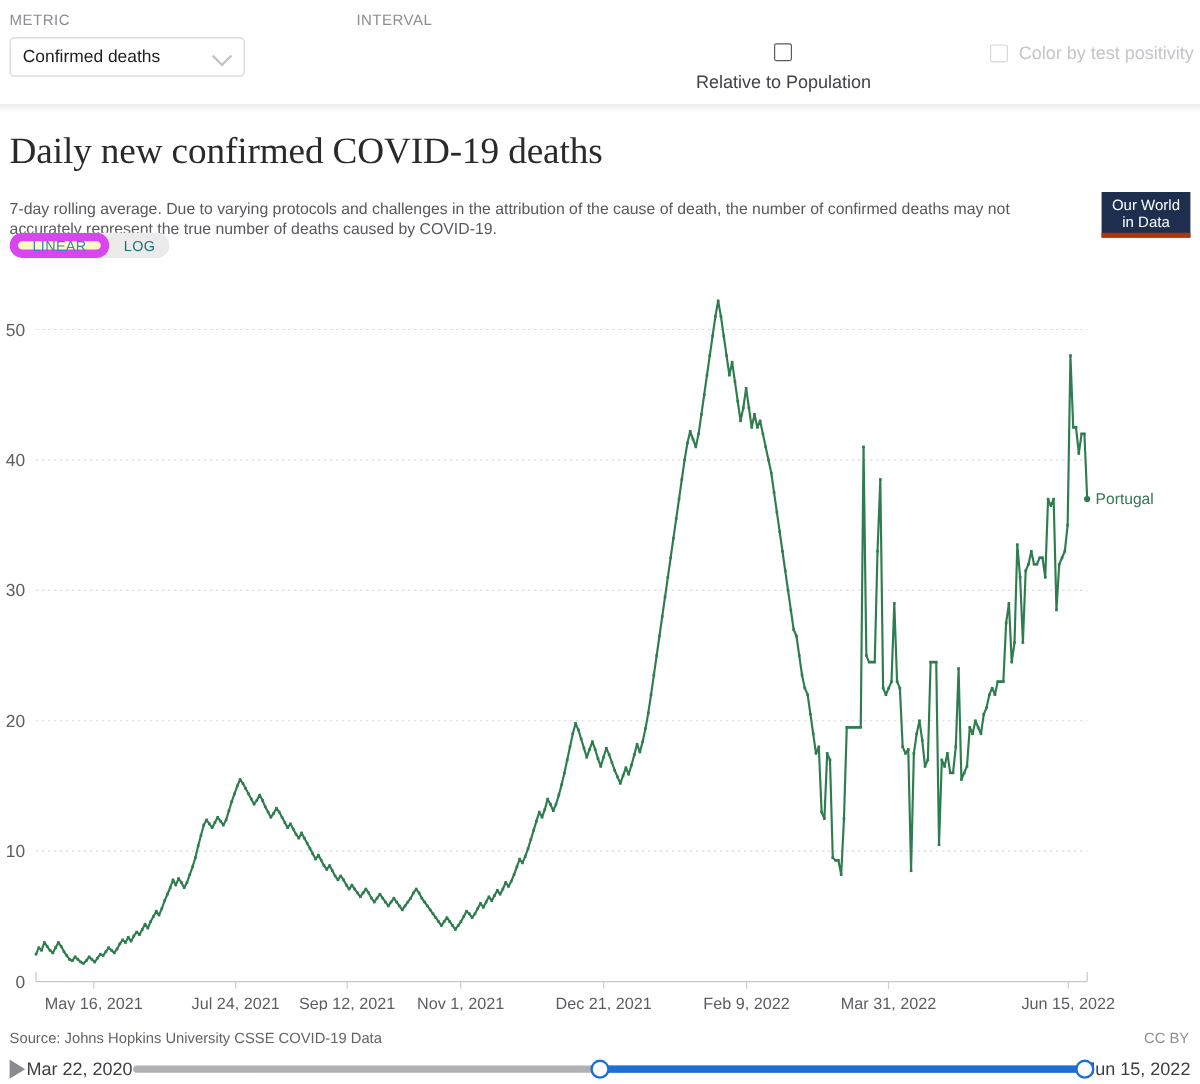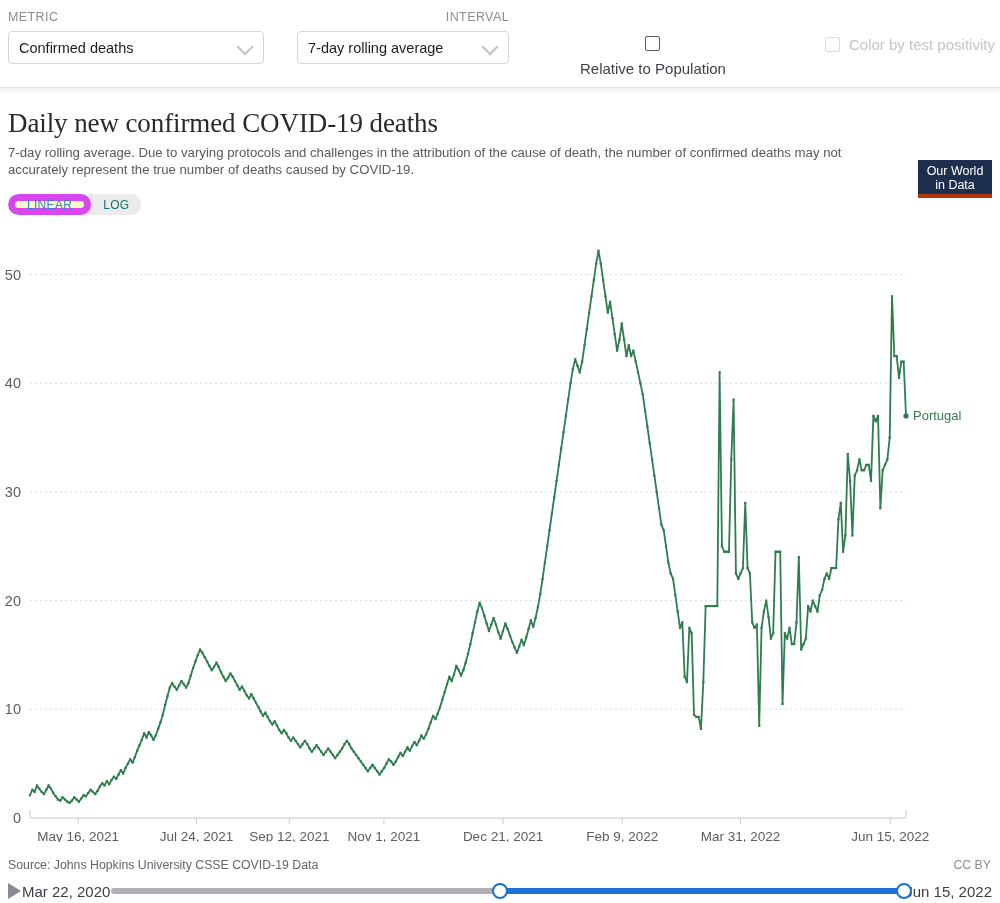--- a/index.html
+++ b/index.html
@@ -30,21 +30,21 @@
   }
   .control-label {
     font-size: 12.5px;
     letter-spacing: 0.4px;
     color: #8c8c92;
     text-transform: uppercase;
     margin-bottom: 7px;
   }
   .select-box {
     position: relative;
-    width: 256px;
+    width: 196px;
     height: 33px;
     border: 1px solid #d6d6d9;
     border-radius: 4px;
     background: #ffffff;
     box-sizing: border-box;
     display: flex;
     align-items: center;
     padding: 0 10px;
     font-size: 14.5px;
     color: #1d1d1d;
@@ -89,24 +89,24 @@
     left: 0; right: 0;
     top: 88px;
     height: 6px;
     background: linear-gradient(to bottom, #f0f0f0, #ffffff);
   }
 
   
   .chart-header { position: absolute; left: 8px; top: 108px; right: 8px; }
   .chart-title {
     font-family: "Liberation Serif", serif;
-    font-size: 27px;
+    font-size: 31px;
     font-weight: 400;
     color: #2a2a2a;
-    margin: 0 0 6px 0;
+    margin: 0 0 22px 0;
     letter-spacing: -0.1px;
   }
   .chart-subtitle {
     font-size: 13.2px;
     line-height: 16.5px;
     color: #58585f;
     max-width: 855px;
     margin: 0;
   }
   .owid-logo {
@@ -262,24 +262,20 @@
   <div class="control-group" style="left:8px;">
     <div class="control-label">METRIC</div>
     <div class="select-box">
       <span>Confirmed deaths</span>
       <span class="chevron"></span>
     </div>
   </div>
 
   <div class="control-group" style="left:297px;text-align:right;">
     <div class="control-label">INTERVAL</div>
-    <div class="select-box wide">
-      <span>7-day rolling average</span>
-      <span class="chevron"></span>
-    </div>
   </div>
 
   <div class="checkbox-group" style="left:580px;flex-direction:column;">
     <span class="cb"></span>
     <span class="cb-label">Relative to Population</span>
   </div>
 
   <div class="checkbox-group" style="left:825px;">
     <span class="cb disabled"></span>
     <span class="cb-label disabled">Color by test positivity</span>

